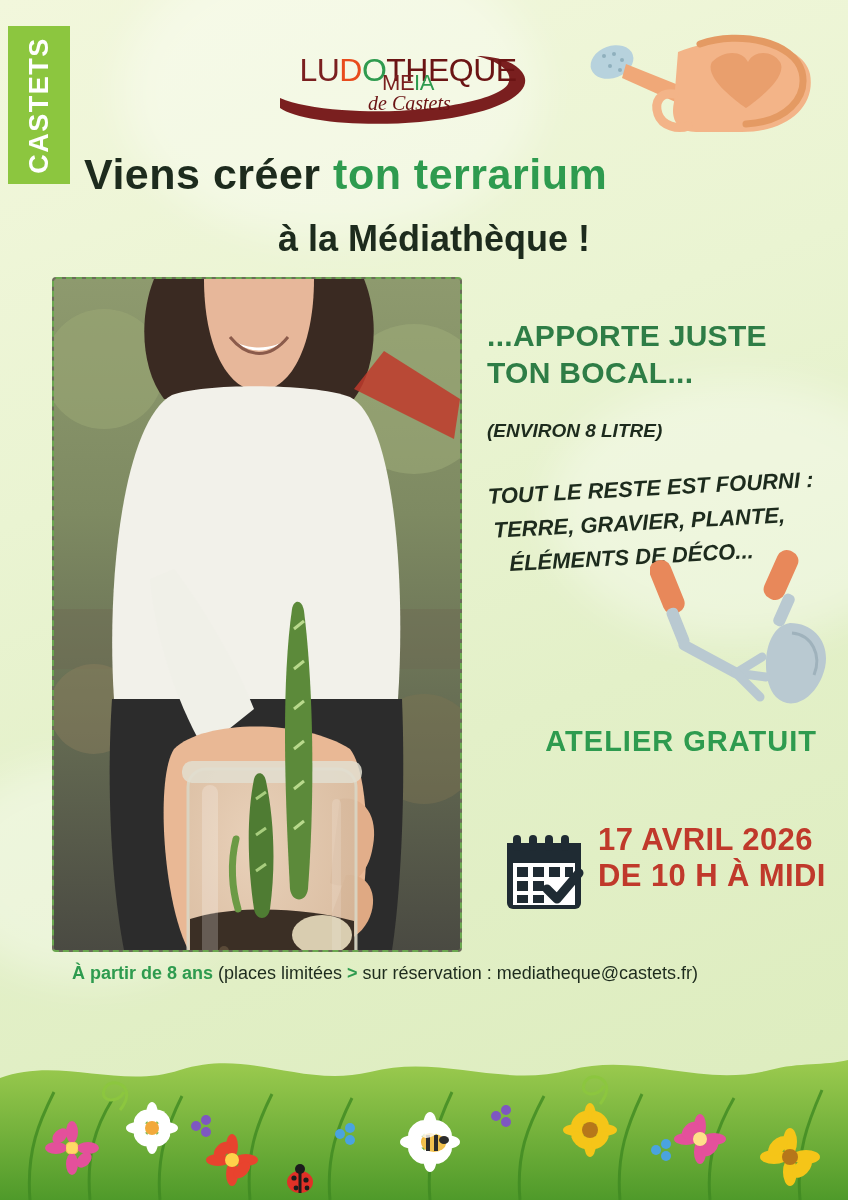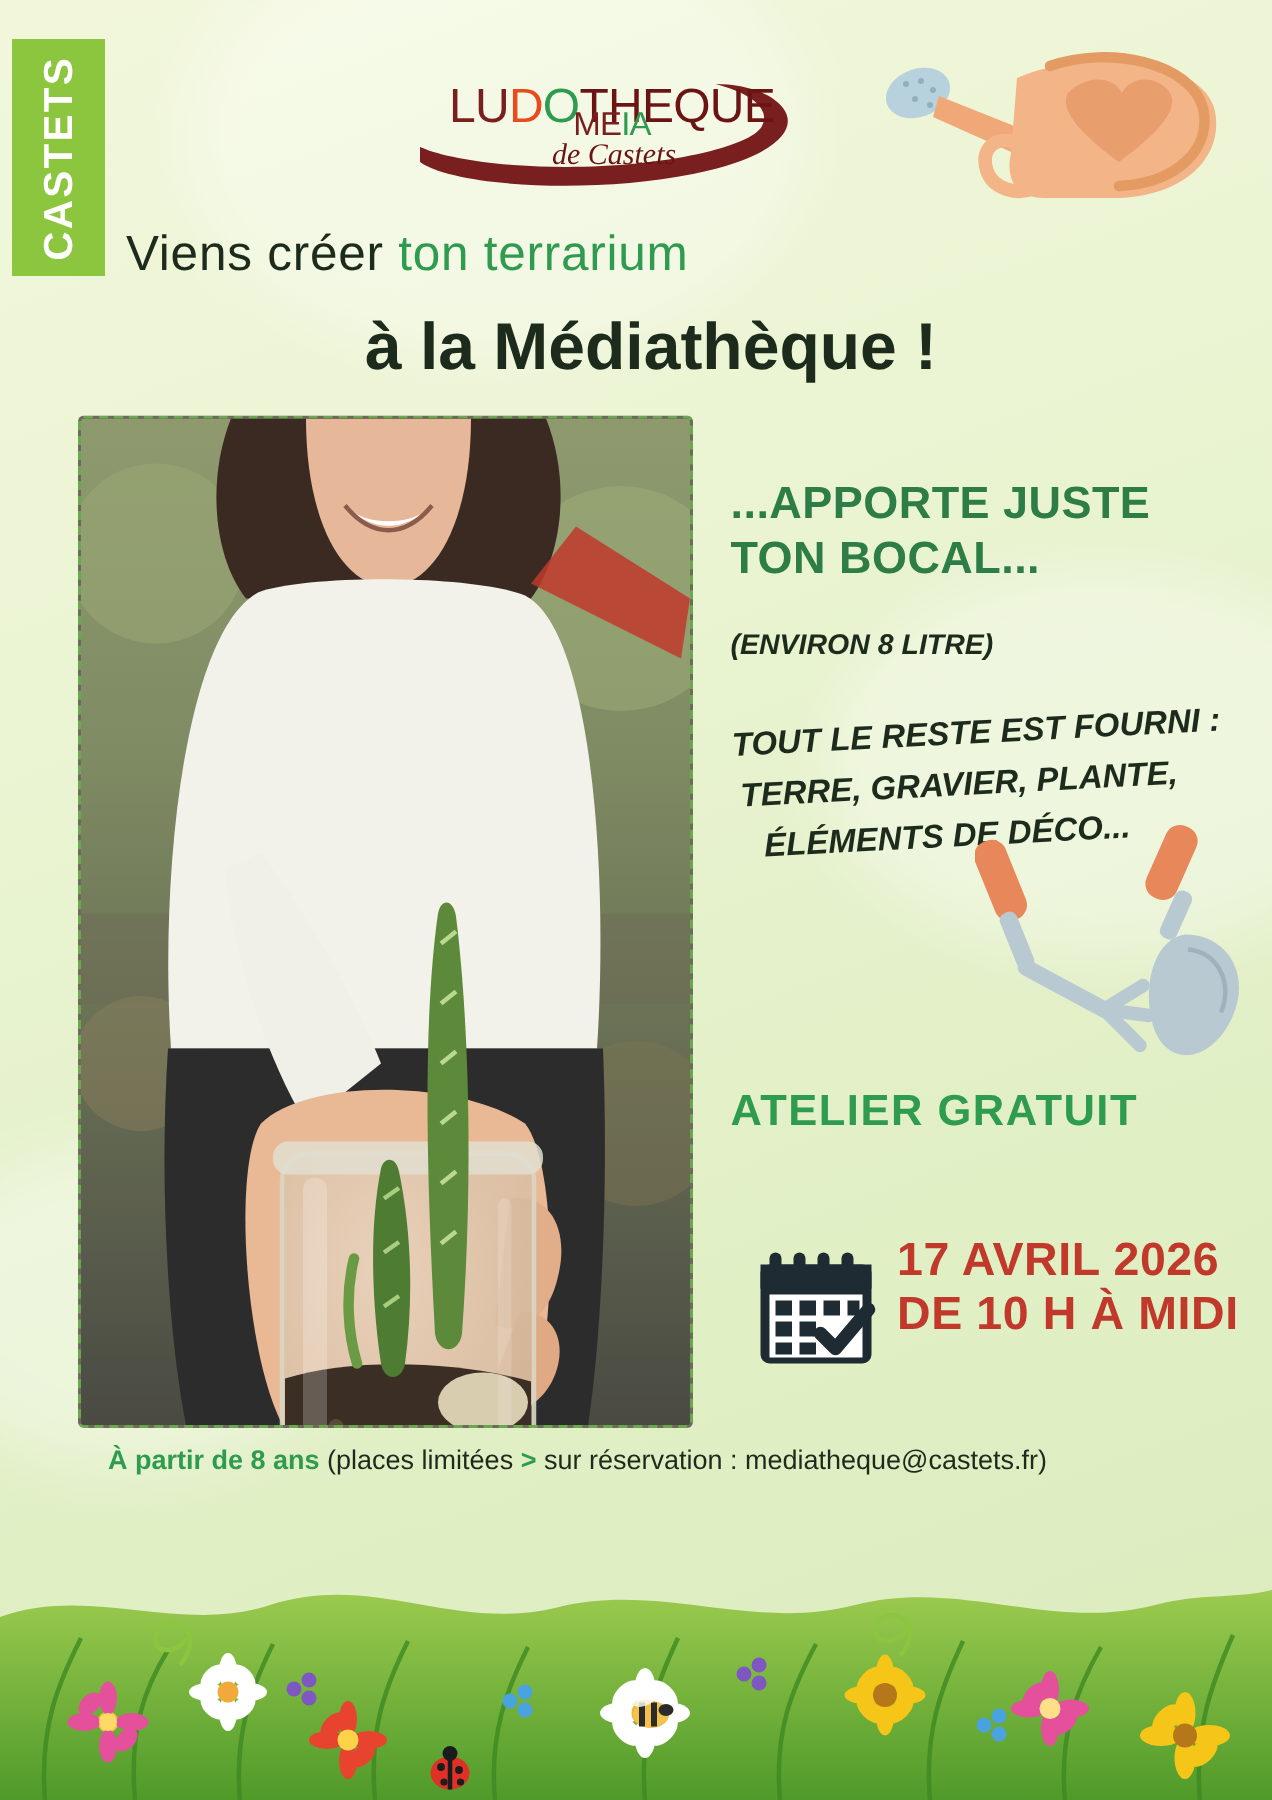--- a/index.html
+++ b/index.html
@@ -100,34 +100,34 @@
     width: 250px;
     height: 120px;
   }
 
   
   .title1 {
     position: absolute;
     top: 150px;
     left: 84px;
     width: 700px;
-    font-size: 33px;
-    font-weight: normal;
+    font-size: 43px;
+    font-weight: bold;
     letter-spacing: 0.5px;
     color: #1d2b1d;
     white-space: nowrap;
   }
   .title1 .green { color: #2e9b4f; }
   .title2 {
     position: absolute;
-    top: 207px;
+    top: 218px;
     left: 84px;
     width: 700px;
     text-align: center;
-    font-size: 44px;
+    font-size: 36px;
     font-weight: bold;
     color: #1d2b1d;
     white-space: nowrap;
   }
 
   
   .photo {
     position: absolute;
     left: 52px;
     top: 277px;
@@ -376,21 +376,21 @@
     <g>
       <rect x="6" y="14" width="22" height="56" rx="10" fill="#e8885a" transform="rotate(-22 17 42)"></rect>
       <rect x="22" y="62" width="12" height="40" rx="5" fill="#b9c9d1" transform="rotate(-22 28 82)"></rect>
       <path d="M34 100 L 86 128" stroke="#b9c9d1" stroke-width="11" stroke-linecap="round"></path>
       <path d="M86 128 L 112 112" stroke="#b9c9d1" stroke-width="9" stroke-linecap="round"></path>
       <path d="M86 128 L 116 132" stroke="#b9c9d1" stroke-width="9" stroke-linecap="round"></path>
       <path d="M86 128 L 110 152" stroke="#b9c9d1" stroke-width="9" stroke-linecap="round"></path>
     </g>
   </svg>
 
-  <div class="rc atelier" style="position:absolute;">ATELIER GRATUIT</div>
+  <div class="rc atelier" style="position:absolute;text-align:right;">ATELIER GRATUIT</div>
 
   <svg class="cal-icon" viewBox="0 0 82 80">
     <rect x="4" y="10" width="74" height="66" rx="6" fill="#1f2b33"></rect>
     <rect x="4" y="10" width="74" height="16" fill="#1f2b33"></rect>
     <rect x="10" y="2" width="8" height="16" rx="4" fill="#1f2b33"></rect>
     <rect x="26" y="2" width="8" height="16" rx="4" fill="#1f2b33"></rect>
     <rect x="42" y="2" width="8" height="16" rx="4" fill="#1f2b33"></rect>
     <rect x="58" y="2" width="8" height="16" rx="4" fill="#1f2b33"></rect>
     <rect x="10" y="30" width="62" height="42" fill="#ffffff"></rect>
     <g fill="#1f2b33">

